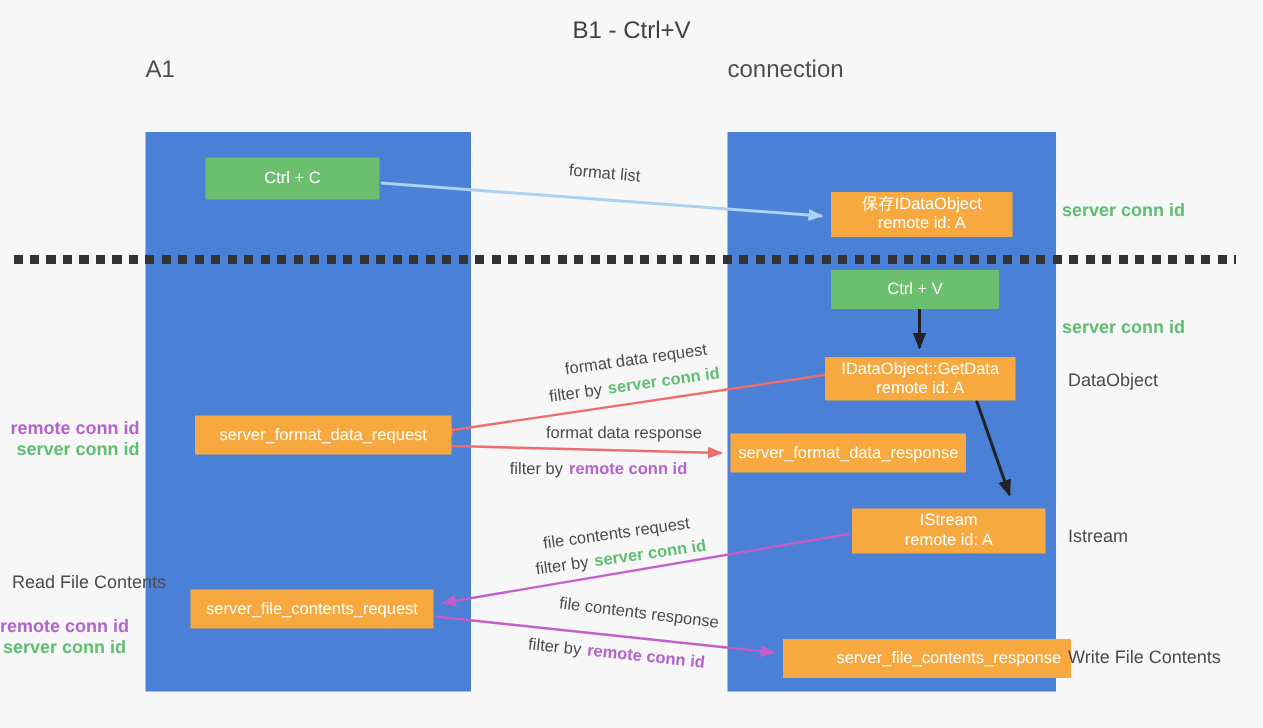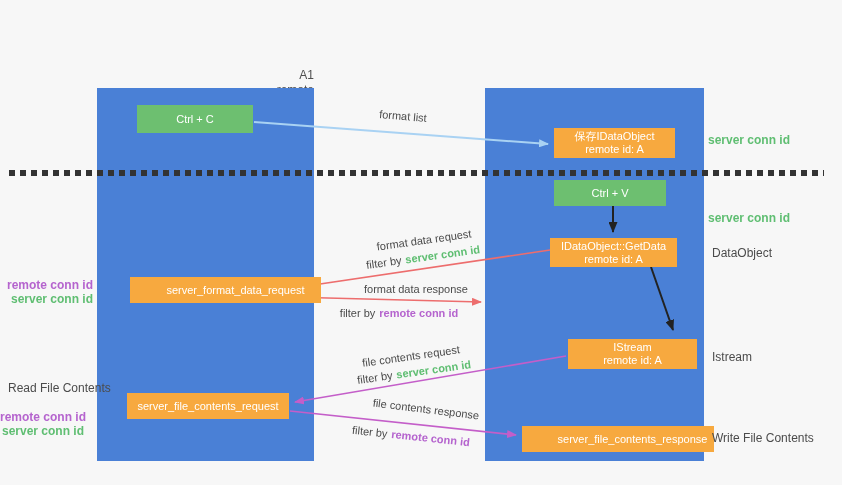--- a/index.html
+++ b/index.html
@@ -18,23 +18,23 @@
     position: absolute;
     left: 0; right: 0;
     top: 10px;
     text-align: center;
     font-size: 16px;
     line-height: 22px;
     color: #3f3f3f;
   }
   .col-header {
     position: absolute;
-    top: 68px;
-    text-align: right;
-    font-size: 12px;
+    top: 39px;
+    text-align: left;
+    font-size: 16px;
     line-height: 15px;
     color: #4f4f4f;
   }
   .col-header.left  { left: 97px;  width: 217px; }
   .col-header.right { left: 485px; width: 219px; }
   .lane {
     position: absolute;
     top: 88px;
     height: 373px;
     background: var(--column_blue, #4a80d6);
@@ -100,27 +100,28 @@
   .mk-black   { fill: var(--arrow_black, #222); }
   .mk-red     { fill: var(--arrow_red, #ed6d6d); }
   .mk-magenta { fill: var(--arrow_magenta, #c45ec9); }
 </style>
 </head>
 <body>
 
 <div class="canvas">
 
   <div class="title">
+    <div>B1 - Ctrl+V</div>
   </div>
 
   <div class="col-header left">
     <div>A1</div>
-    <div>remote</div>
   </div>
   <div class="col-header right">
+    <div>connection</div>
   </div>
 
   <div class="lane left"></div>
   <div class="lane right"></div>
 
   <div class="divider"></div>
 
   <svg class="arrows">
     <defs>
       <marker id="ah-blue" markerWidth="10" markerHeight="8" refX="9" refY="4" orient="auto" markerUnits="userSpaceOnUse">
@@ -156,24 +157,27 @@
 
   <div class="box green" style="left:554px; top:180px; width:112px; height:26px;">
     <span>Ctrl + V</span>
   </div>
 
   <div class="box orange" style="left:550px; top:238px; width:127px; height:29px;">
     <span>IDataObject::GetData</span>
     <span>remote id: A</span>
   </div>
 
-  <div class="box orange" style="left:130px; top:277px; width:171px; height:26px;padding-left:20px;">
+  <div class="box orange" style="left:130px; top:277px; width:171px; height:26px;">
     <span>server_format_data_request</span>
   </div>
 
+  <div class="box orange" style="left:487px; top:289px; width:157px; height:26px;">
+    <span>server_format_data_response</span>
+  </div>
 
   <div class="box orange" style="left:568px; top:339px; width:129px; height:30px;">
     <span>IStream</span>
     <span>remote id: A</span>
   </div>
 
   <div class="box orange" style="left:127px; top:393px; width:162px; height:26px;">
     <span>server_file_contents_request</span>
   </div>
 

